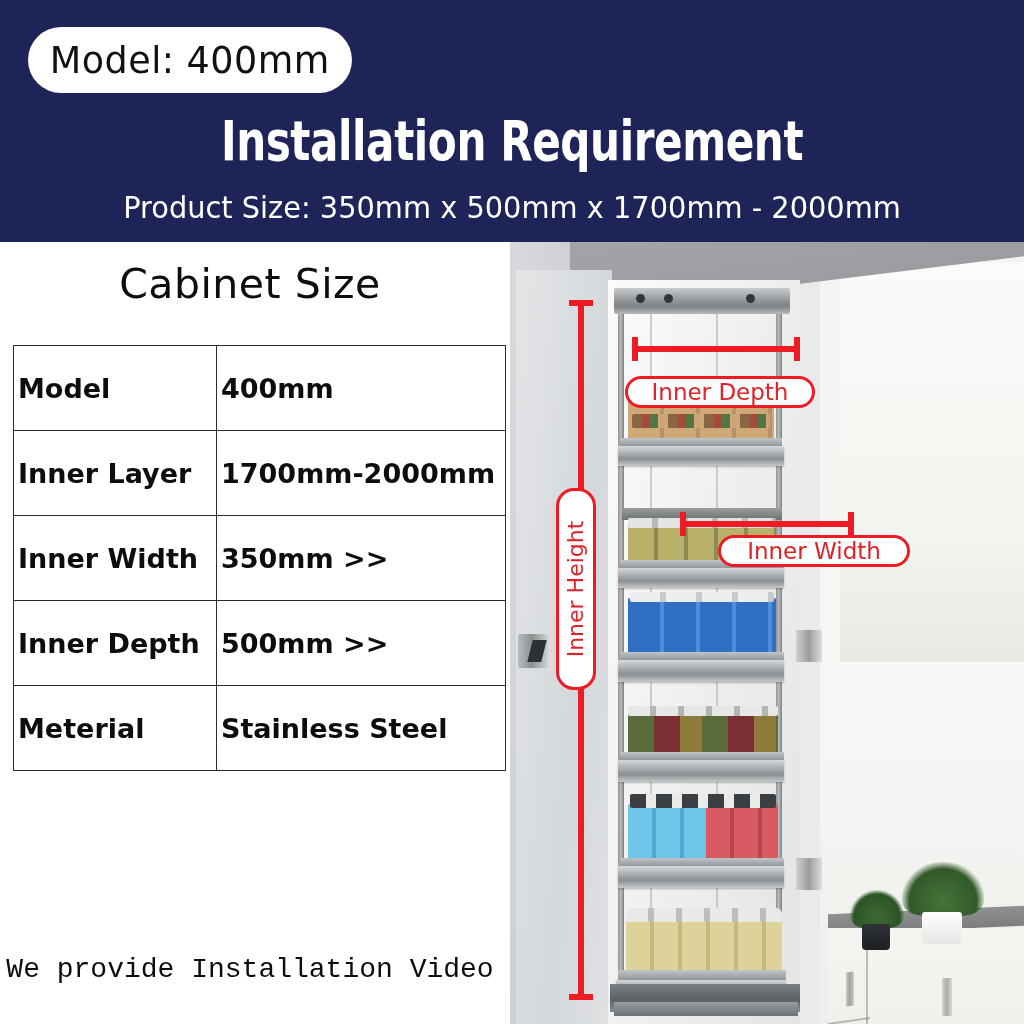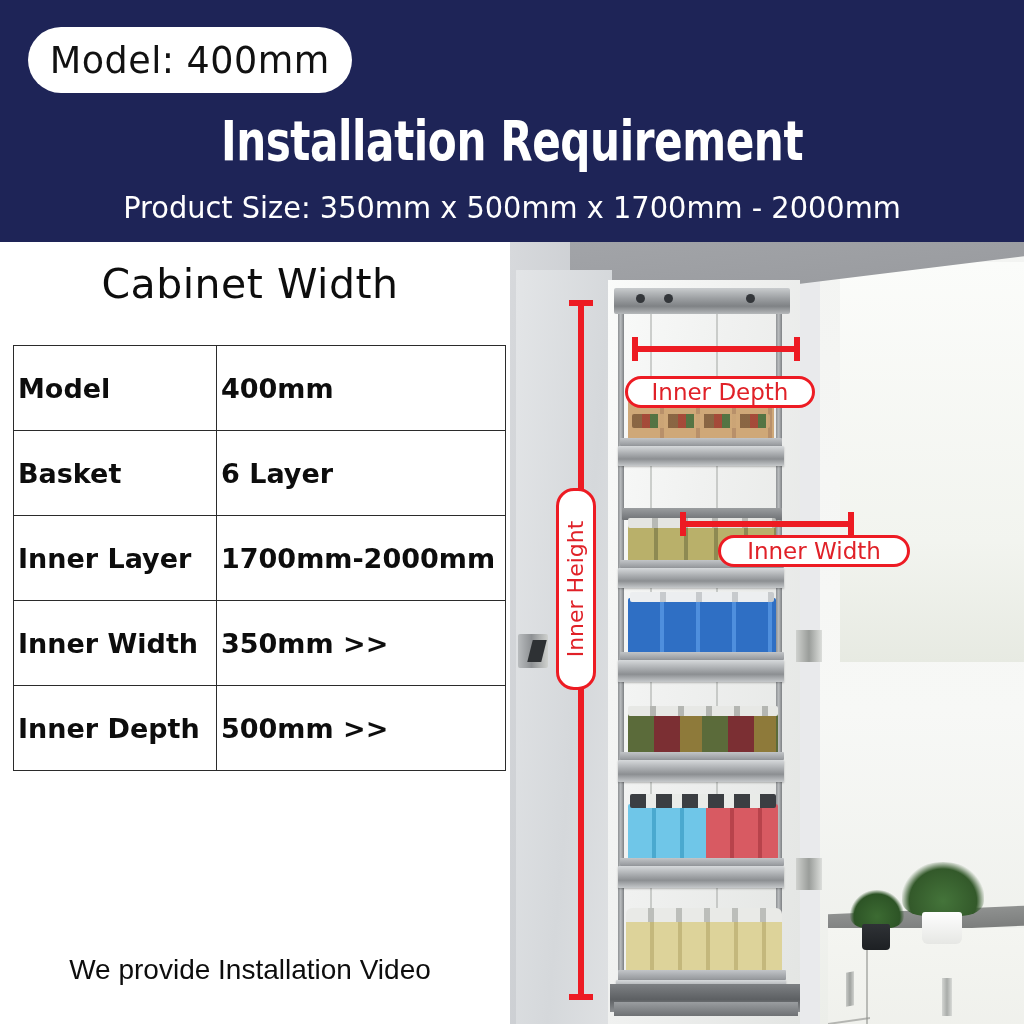--- a/index.html
+++ b/index.html
@@ -116,21 +116,21 @@
     overflow: hidden;
     white-space: nowrap;
   }
   .spec-table td.key { width: 194px; }
   .spec-table td.val { width: 280px; }
   .footnote {
     position: absolute;
     left: 0; top: 712px;
     width: 500px;
     text-align: center;
-    font-family: Liberation Sans, sans-serif;
+    font-family: Liberation Mono, monospace;
     font-size: 28px;
     color: #0d0d0d;
   }
 
   
   .photo {
     position: absolute;
     left: 510px; top: 242px;
     width: 514px; height: 782px;
     overflow: hidden;
@@ -336,44 +336,44 @@
 
   <div class="header">
     <div class="model-badge">
       <span class="model-badge-label">Model: 400mm</span>
     </div>
     <div class="header-title">Installation Requirement</div>
     <div class="header-subtitle">Product Size: 350mm x 500mm x 1700mm - 2000mm</div>
   </div>
 
   <div class="left-panel">
-    <div class="table-heading">Cabinet Width</div>
+    <div class="table-heading">Cabinet Size</div>
 
     <table class="spec-table">
       <tbody>
         <tr>
           <td class="key">Model</td>
           <td class="val">400mm</td>
-        </tr>
-        <tr>
-          <td class="key">Basket</td>
-          <td class="val">6 Layer</td>
         </tr>
         <tr>
           <td class="key">Inner Layer</td>
           <td class="val">1700mm-2000mm</td>
         </tr>
         <tr>
           <td class="key">Inner Width</td>
           <td class="val">350mm &gt;&gt;</td>
         </tr>
         <tr>
           <td class="key">Inner Depth</td>
           <td class="val">500mm &gt;&gt;</td>
         </tr>
+        <tr>
+          <td class="key">Meterial</td>
+          <td class="val">Stainless Steel</td>
+        </tr>
       </tbody>
     </table>
 
     <div class="footnote">We provide Installation Video</div>
   </div>
 
   <div class="photo">
 
     <div class="room-bg"></div>
     <div class="window-light"></div>

